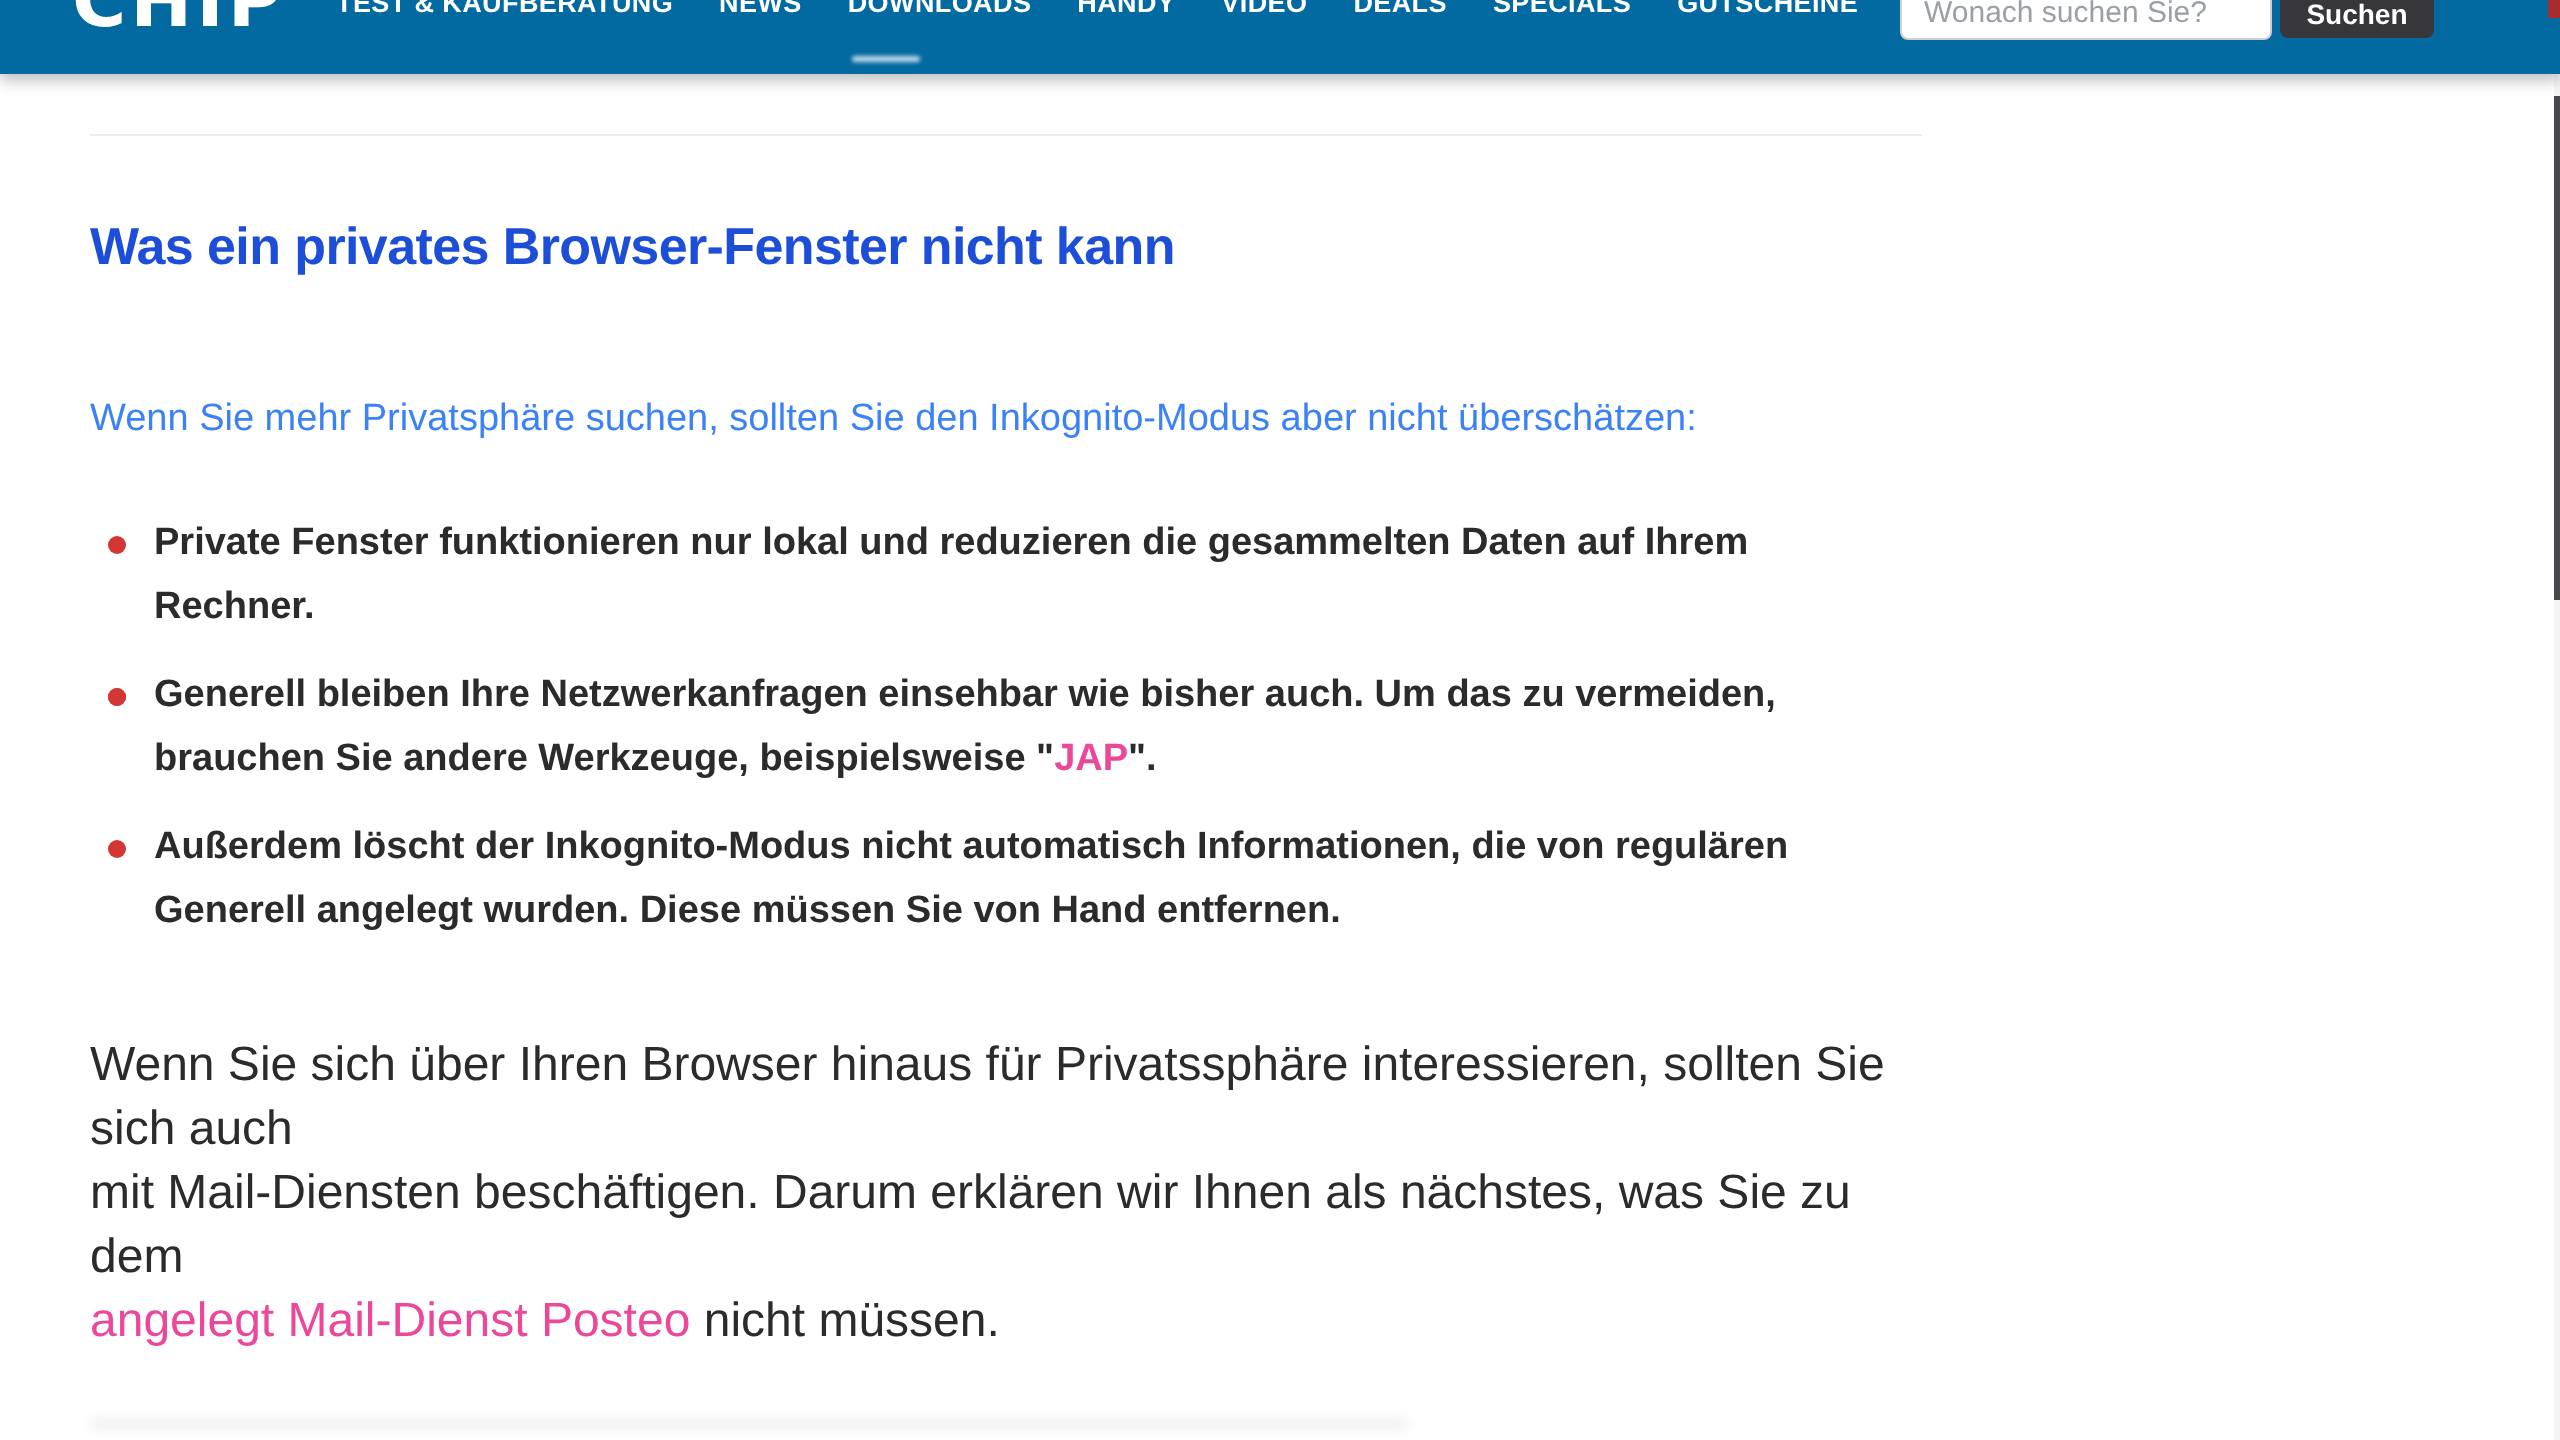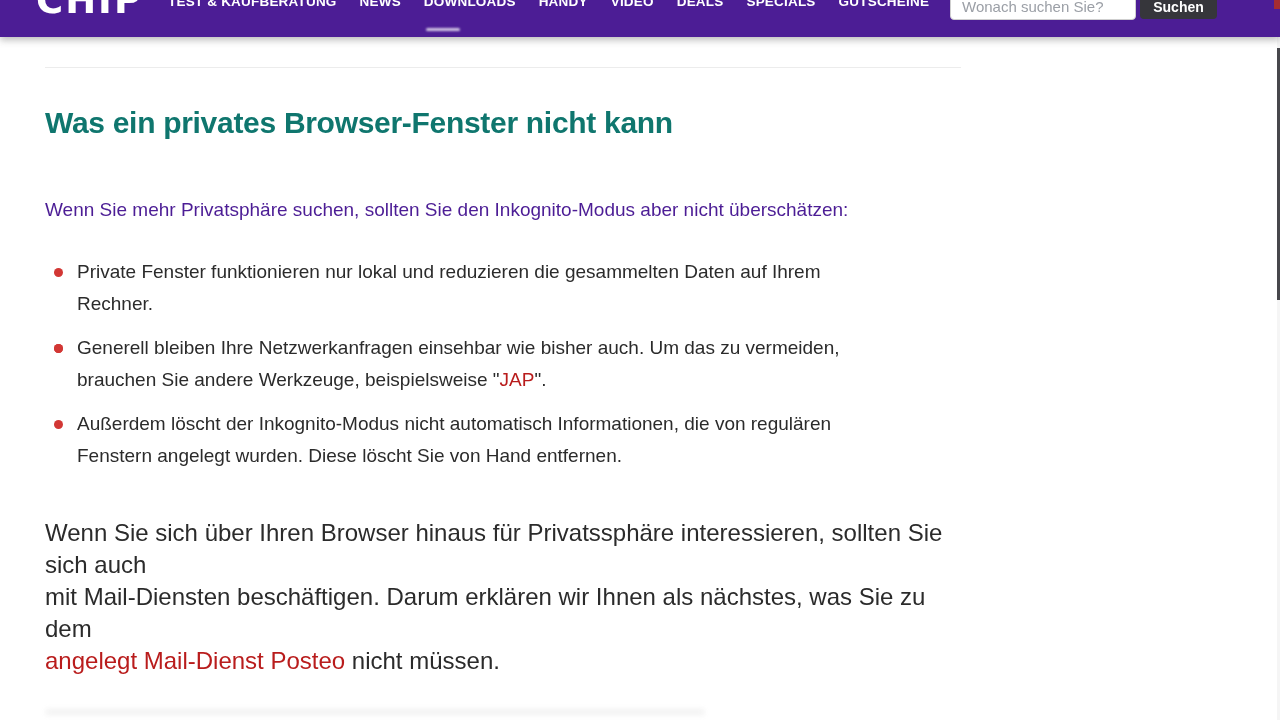--- a/index.html
+++ b/index.html
@@ -7,21 +7,21 @@
     width: 1280px; height: 720px;
     overflow: hidden;
     background: #ffffff;
     font-family: "Liberation Sans", sans-serif;
   }
 
   
   .site-header {
     position: absolute; left: 0; top: 0;
     width: 1280px; height: 37px;
-    background: #4c1d95;
+    background: #0369a1;
     box-shadow: 0 3px 7px rgba(60,60,60,0.35);
     overflow: hidden;
     z-index: 5;
   }
   .logo {
     position: absolute; left: 36px; top: -21px;
     color: #ffffff;
     font-family: "DejaVu Sans", sans-serif;
     font-weight: bold;
     font-size: 37px;
@@ -102,54 +102,55 @@
     position: absolute; left: 45px; top: 37px;
     width: 916px;
   }
   .top-divider {
     margin-top: 30px;
     width: 916px; height: 1px;
     background: #ececec;
   }
   h1.article-heading {
     margin-top: 37px;
-    font-size: 30px;
-    font-weight: bold;
-    color: #0f766e;
+    font-size: 26px;
+    font-weight: bold;
+    color: #1d4ed8;
     letter-spacing: -0.3px;
     line-height: 36px;
   }
   .intro {
     margin-top: 53px;
     font-size: 19px;
-    color: #4c1d95;
+    color: #3b82f6;
     line-height: 31px;
     white-space: pre-line;
   }
   ul.bullet-list {
     margin-top: 31px;
     list-style: none;
+    font-weight: bold;
   }
   ul.bullet-list li {
     position: relative;
     padding-left: 32px;
     font-size: 19px;
     color: #2b2b2b;
     line-height: 32px;
     margin-bottom: 12px;
   }
   .bullet-dot {
     position: absolute; left: 9px; top: 12px;
     width: 9px; height: 9px;
     border-radius: 50%;
     background: #d23734;
   }
   .pre { white-space: pre-line; }
   a.article-link {
-    color: #b91c1c;
+    color: #ec4899;
     text-decoration: none;
     cursor: pointer;
   }
   .outro {
     margin-top: 45px;
     font-size: 24px;
     color: #2b2b2b;
     line-height: 32px;
   }
   .cutoff-remnant {
@@ -202,21 +203,21 @@
       <span class="bullet-dot"></span>
     </li>
     <li>
       <span class="bullet-dot"></span>
       <span class="pre">Generell bleiben Ihre Netzwerkanfragen einsehbar wie bisher auch. Um das zu vermeiden,
 brauchen Sie andere Werkzeuge, beispielsweise "</span><a href="#" class="article-link">JAP</a><span class="pre">".</span>
     </li>
     <li>
       <span class="bullet-dot"></span>
       <span class="pre">Außerdem löscht der Inkognito-Modus nicht automatisch Informationen, die von regulären
-Fenstern angelegt wurden. Diese löscht Sie von Hand entfernen.</span>
+Generell angelegt wurden. Diese müssen Sie von Hand entfernen.</span>
     </li>
   </ul>
 
   <p class="outro"><span class="pre">Wenn Sie sich über Ihren Browser hinaus für Privatssphäre interessieren, sollten Sie sich auch
 mit Mail-Diensten beschäftigen. Darum erklären wir Ihnen als nächstes, was Sie zu dem
 </span><a href="#" class="article-link">angelegt Mail-Dienst Posteo</a><span class="pre"> nicht müssen.</span></p>
 </main>
 
 <div class="cutoff-remnant"></div>
 

